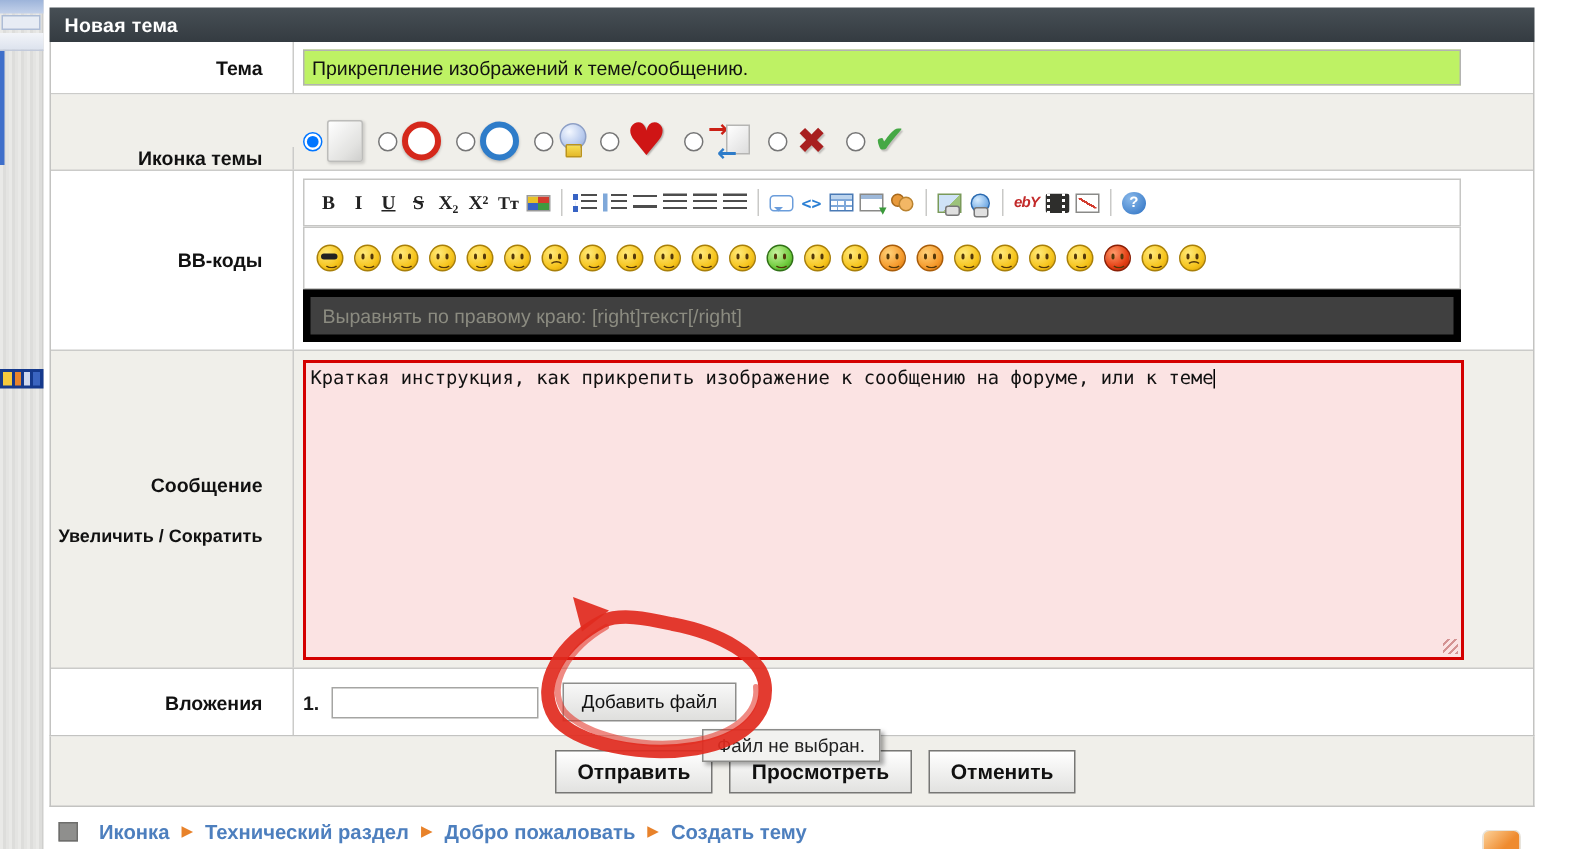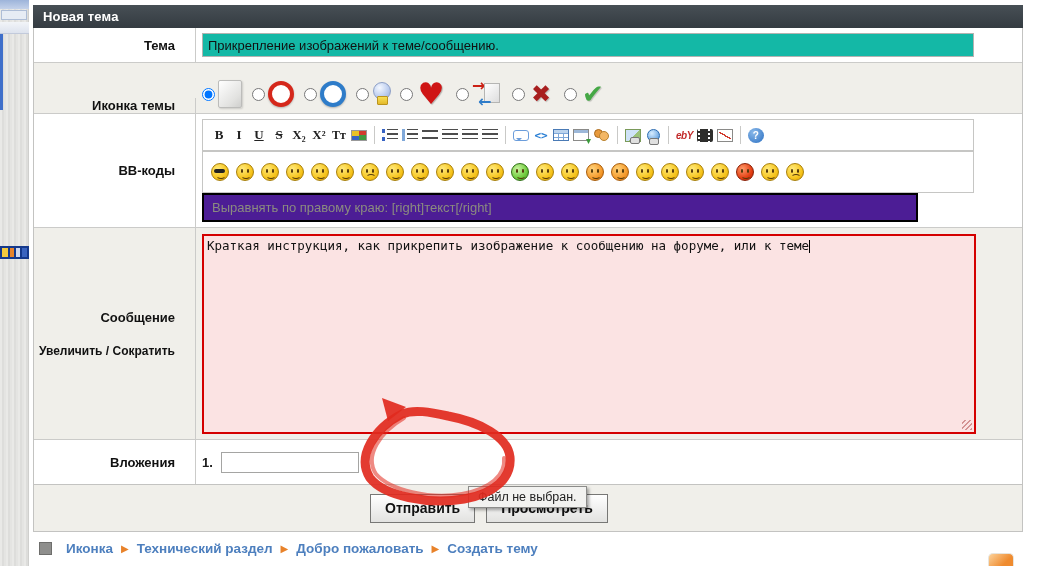--- a/index.html
+++ b/index.html
@@ -39,21 +39,21 @@
   .cell-label {
     width:162px; flex:0 0 162px; border-right:1px solid #cbcbc9;
     display:flex; flex-direction:column; justify-content:center; align-items:flex-end;
     padding-right:20px; font-size:13px; font-weight:bold; color:#111;
   }
   .cell-content { flex:1; display:flex; flex-direction:column; justify-content:center; padding:5px 6px; }
 
   
   .row-topic { height:35px; }
   .topic-input {
-    width:772px; height:24px; border:1px solid #b3b3b1; background:#14b8a6;
+    width:772px; height:24px; border:1px solid #b3b3b1; background:#bef264;
     font-size:13px; font-family:"Liberation Sans",sans-serif; padding:2px 5px; color:#111;
   }
 
   
   .row-icons { height:51px;align-items:flex-end; }
   .icon-options { display:flex; align-items:center; gap:4px; }
   .ticon-opt { display:inline-flex; align-items:center; gap:3px; margin-right:6px; cursor:pointer; }
   .ticon-opt input { width:13px; height:13px; margin:0; }
   .ticon { display:inline-block; position:relative; font-family:"DejaVu Sans",sans-serif; }
   .ticon-standard { width:24px; height:28px; background:linear-gradient(135deg,#ffffff,#e2e2e0 70%,#cfcfcd); border:1px solid #bcbcba; border-radius:2px; box-shadow:1px 1px 2px rgba(0,0,0,.15); }
@@ -125,21 +125,21 @@
   .smiley { width:18px; height:18px; border-radius:50%; position:relative; display:inline-block; margin:0 3.5px; cursor:pointer;
     background:radial-gradient(circle at 35% 30%,#ffe97a,#f6c41c 62%,#d89b00); border:1px solid #a87f09; }
   .smiley::before { content:""; position:absolute; left:4px; top:5px; width:2.5px; height:3.5px; border-radius:50%; background:#53380a; box-shadow:6px 0 #53380a; }
   .smiley::after { content:""; position:absolute; left:4.5px; top:7px; width:8px; height:5.5px; border:1.5px solid transparent; border-bottom-color:#53380a; border-radius:50%; }
   .sm-cool::before { width:11px; height:3.5px; border-radius:2px; background:#222; box-shadow:none; left:2.5px; }
   .sm-sick { background:radial-gradient(circle at 35% 30%,#c9f3a0,#6ecb3c 62%,#3f8f1d); border-color:#2f7015; }
   .sm-blush, .sm-redface { background:radial-gradient(circle at 35% 30%,#ffd27a,#f59a2c 62%,#cf6e08); border-color:#a85c09; }
   .sm-devil { background:radial-gradient(circle at 35% 30%,#ff9a6a,#e33d12 62%,#a82504); border-color:#8a1f05; }
   .sm-mad::after, .sm-angry::after { border-bottom-color:transparent; border-top-color:#53380a; top:10px; }
 
-  .bb-hint { width:716px; border:2px solid #000000; margin-top:0; background:#4c1d95; color:#8b8b80; font-size:13px; padding:5px 8px; }
+  .bb-hint { width:772px; border:5px solid #000000; margin-top:0; background:#404040; color:#8b8b80; font-size:13px; padding:5px 8px; }
 
   
   .row-message { height:212px; }
   .cell-label .resize-links { font-size:12px; margin-top:19px; white-space:nowrap; }
   .resize-links span { cursor:pointer; }
   .message-area {
     width:774px; height:200px; border:2px solid #d40000; background:#fbe3e3;
     font-family:"DejaVu Sans Mono",monospace; font-size:12.5px; color:#111;
     padding:2px 3px; position:relative; overflow:hidden;
   }
@@ -330,29 +330,31 @@
           </div>
         </div>
       </div>
 
       <div class="row row-attach">
         <div class="cell-label">Вложения</div>
         <div class="cell-content">
           <div class="attach-line">
             <span class="attach-num">1.</span>
             <input class="file-input" type="text" value="" style="">
+            <button class="add-file-btn">Добавить файл</button>
           </div>
         </div>
       </div>
 
     </div>
 
     <div class="footer-bar">
       <button class="action-btn">Отправить</button>
       <button class="action-btn">Просмотреть</button>
+      <button class="action-btn">Отменить</button>
     </div>
 
     <div class="breadcrumb">
       <span class="bc-square"></span>
     <span class="bc-link">Иконка</span>
         <span class="bc-sep">▶</span>
         <span class="bc-link">Технический раздел</span>
         <span class="bc-sep">▶</span>
         <span class="bc-link">Добро пожаловать</span>
         <span class="bc-sep">▶</span>

